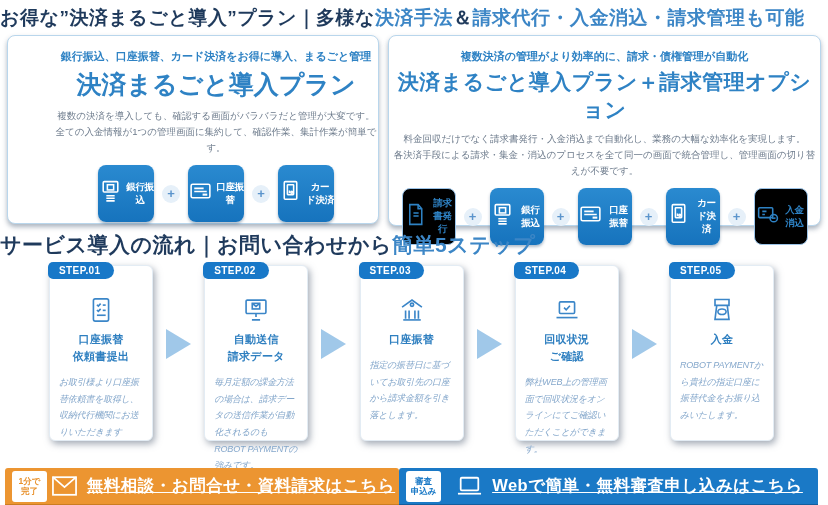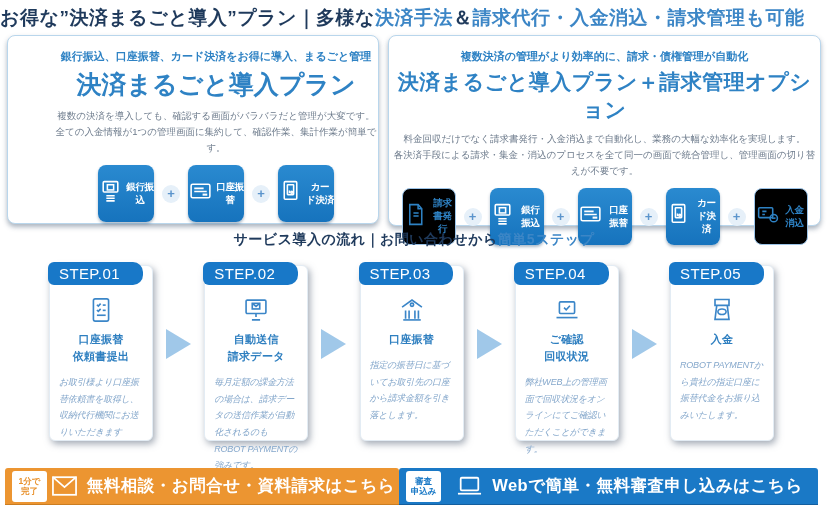--- a/index.html
+++ b/index.html
@@ -39,37 +39,37 @@
   .tile.outline { background:#000000; border:1px solid #9cc4e8; color:#2e82c4; }
   .tile-label { font-size:9.5px; font-weight:bold; letter-spacing:-.3px; }
   .tile svg { width:25px; height:25px; }
   .plus {
     width:18px; height:18px; border-radius:50%; background:#e6f0f9; color:#5b94cc;
     font-size:13px; font-weight:bold; display:flex; align-items:center; justify-content:center; flex:0 0 auto;
     padding-bottom:1px;
   }
   
   .flow-title {
-    position:absolute; top:231px; left:0; width:828px; text-align:center;
-    font-size:14px; font-weight:bold; letter-spacing:.5px; white-space:nowrap;
+    position:absolute; top:231px; left:0; width:828px; text-align:left;
+    font-size:21px; font-weight:bold; letter-spacing:.5px; white-space:nowrap;
   }
   
   .steps {
     position:absolute; top:265px; left:49px; width:725px;
     display:flex; justify-content:space-between; align-items:flex-start;
   }
   .step-card {
     position:relative; width:104px; height:176px; background:#fff; border-radius:6px;
     border:1px solid #e3ecf4;
     box-shadow:2px 3px 7px rgba(85,100,120,.55);
   }
   .step-badge {
     position:absolute; top:-4px; left:-2px; background:#1878c8; color:#fff;
-    font-size:15px; font-weight:normal; letter-spacing:.4px;
-    padding:3px 23px 3px 11px; border-radius:6px 10px 10px 6px;
+    font-size:10px; font-weight:bold; letter-spacing:.4px;
+    padding:3px 13px 3px 11px; border-radius:6px 10px 10px 6px;
   }
   .step-icon { margin:30px auto 0; width:28px; height:28px; color:#3b86c8; display:block; }
   .step-icon svg { width:28px; height:28px; display:block; }
   .step-title {
     margin-top:7px; text-align:center; font-size:11px; font-weight:bold;
     color:#2e7fc0; line-height:1.55; letter-spacing:.3px;
   }
   .step-body {
     margin-top:9px; padding:0 9px; font-size:9px; color:#84a7cb;
     line-height:1.85; text-align:left; letter-spacing:-.2px;font-style:italic;
@@ -89,21 +89,21 @@
   }
   .cta-contact { width:394px; background:#ec9531; border-bottom:4px solid #cb7d21; }
   .cta-apply { flex:1; background:#1a79c6; border-bottom:4px solid #135e9e; }
   .cta-badge {
     background:#fff; border-radius:3px; width:35px; height:31px; margin-left:7px;
     display:flex; flex-direction:column; align-items:center; justify-content:center;
     font-size:8.5px; line-height:1.2; font-weight:bold; flex:0 0 auto;
   }
   .cta-contact .cta-badge { color:#e8912c; }
   .cta-apply .cta-badge { color:#1a79c6; }
-  .cta-center { flex:1; display:flex; align-items:flex-start; justify-content:center; gap:9px; }
+  .cta-center { flex:1; display:flex; align-items:flex-start; justify-content:center; gap:9px;text-decoration:underline; }
   .cta-icon svg { width:27px; height:22px; display:block; }
   .cta-label { font-size:16.5px; letter-spacing:.5px; white-space:nowrap; }
 </style>
 </head>
 <body>
 
 <div class="header">
   <span class="hdr-dark">お得な”決済まるごと導入”プラン｜多様な</span><span class="hdr-blue">決済手法</span><span class="hdr-dark">＆</span><span class="hdr-blue">請求代行・入金消込・請求管理も可能</span>
 </div>
 
@@ -289,22 +289,22 @@
   <div class="step-card">
     <div class="step-badge">STEP.04</div>
     <span class="step-icon">
       <svg viewBox="0 0 24 24" fill="none" stroke="currentColor" stroke-width="1.4">
           <rect x="5.5" y="5" width="13" height="10" rx="1"></rect>
           <path d="M3 18.5h18"></path>
           <path d="M9.5 10l1.8 1.8 3.2-3.4"></path>
         </svg>
     </span>
     <div class="step-title">
+      <div>回収状況</div>
       <div>ご確認</div>
-      <div>回収状況</div>
     </div>
     <div class="step-body">弊社WEB上の管理画面で回収状況をオンラインにてご確認いただくことができます。</div>
   </div>
 
   <div class="step-arrow"></div>
 
   <div class="step-card">
     <div class="step-badge">STEP.05</div>
     <span class="step-icon">
       <svg viewBox="0 0 24 24" fill="none" stroke="currentColor" stroke-width="1.4">

